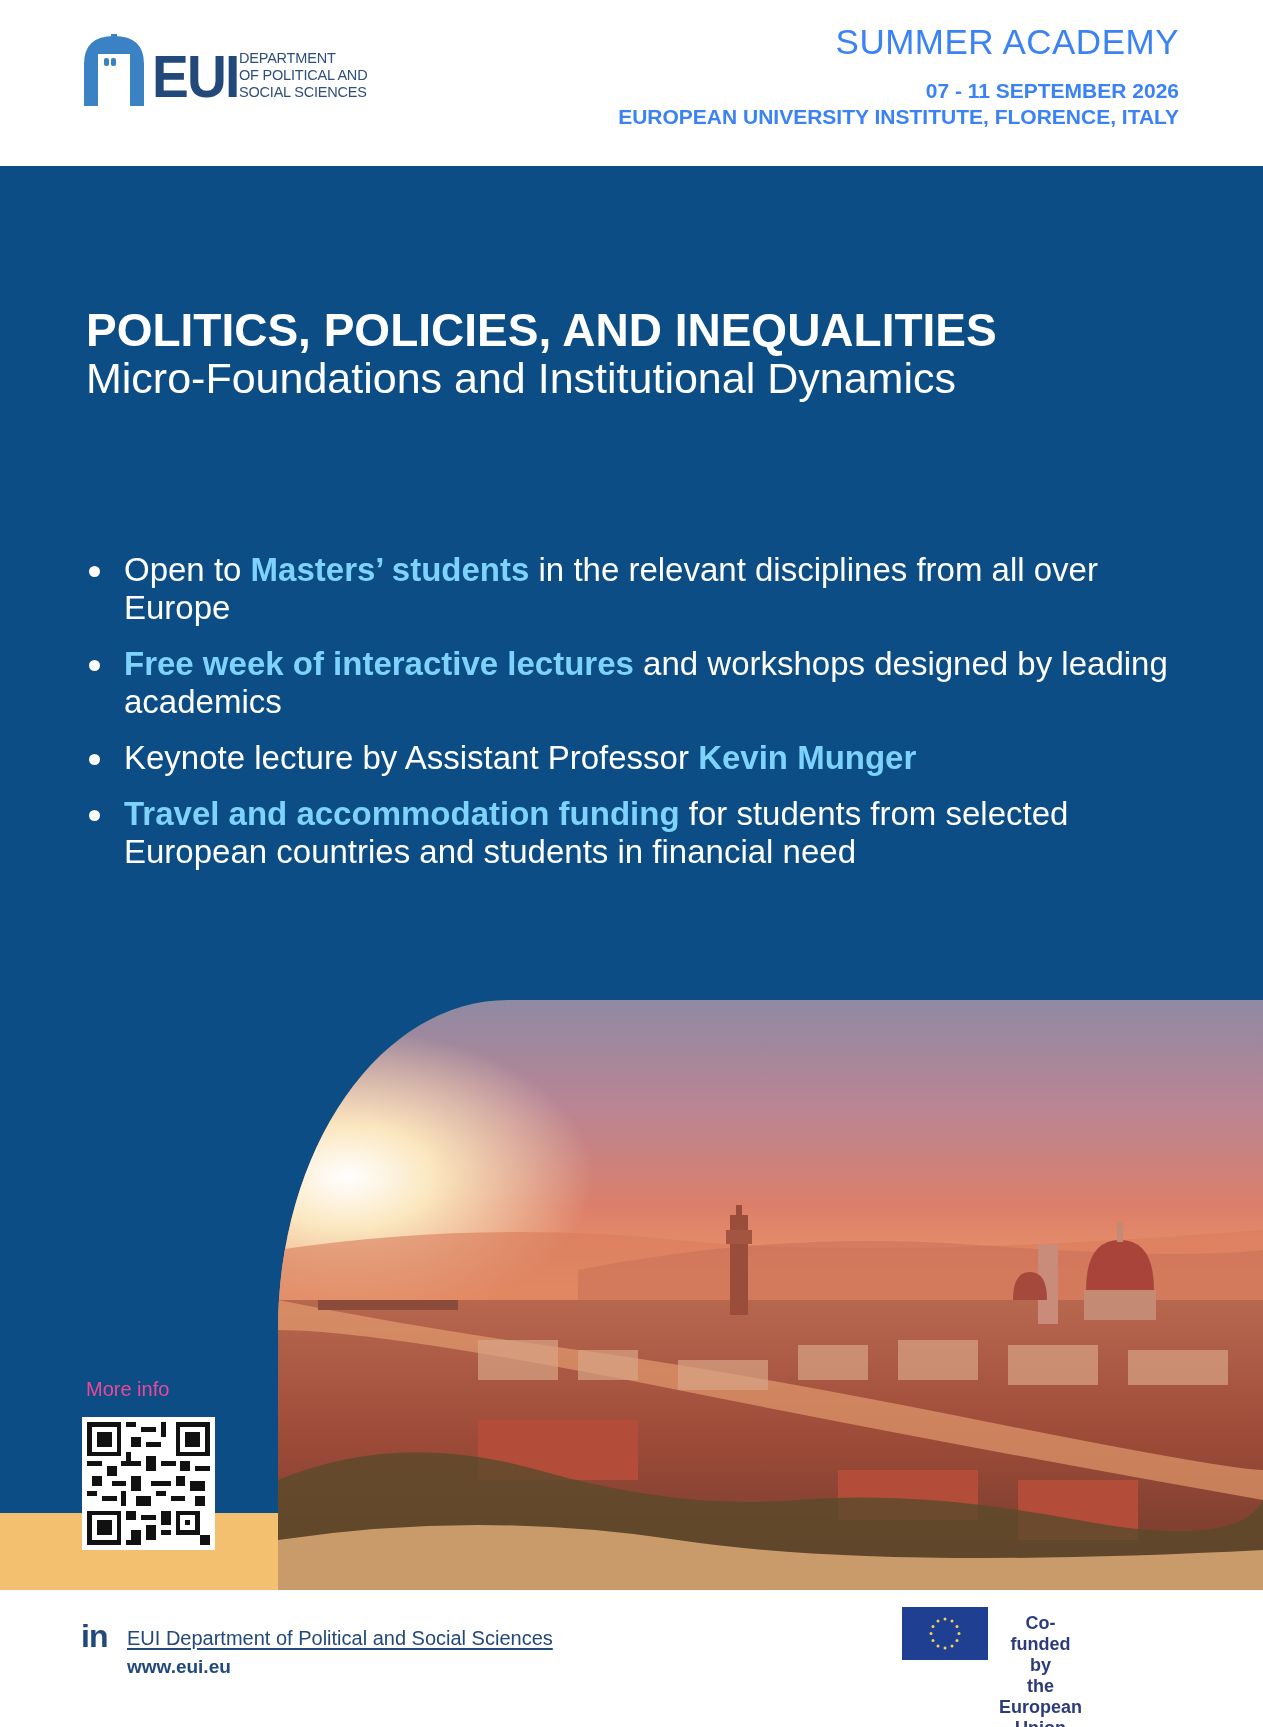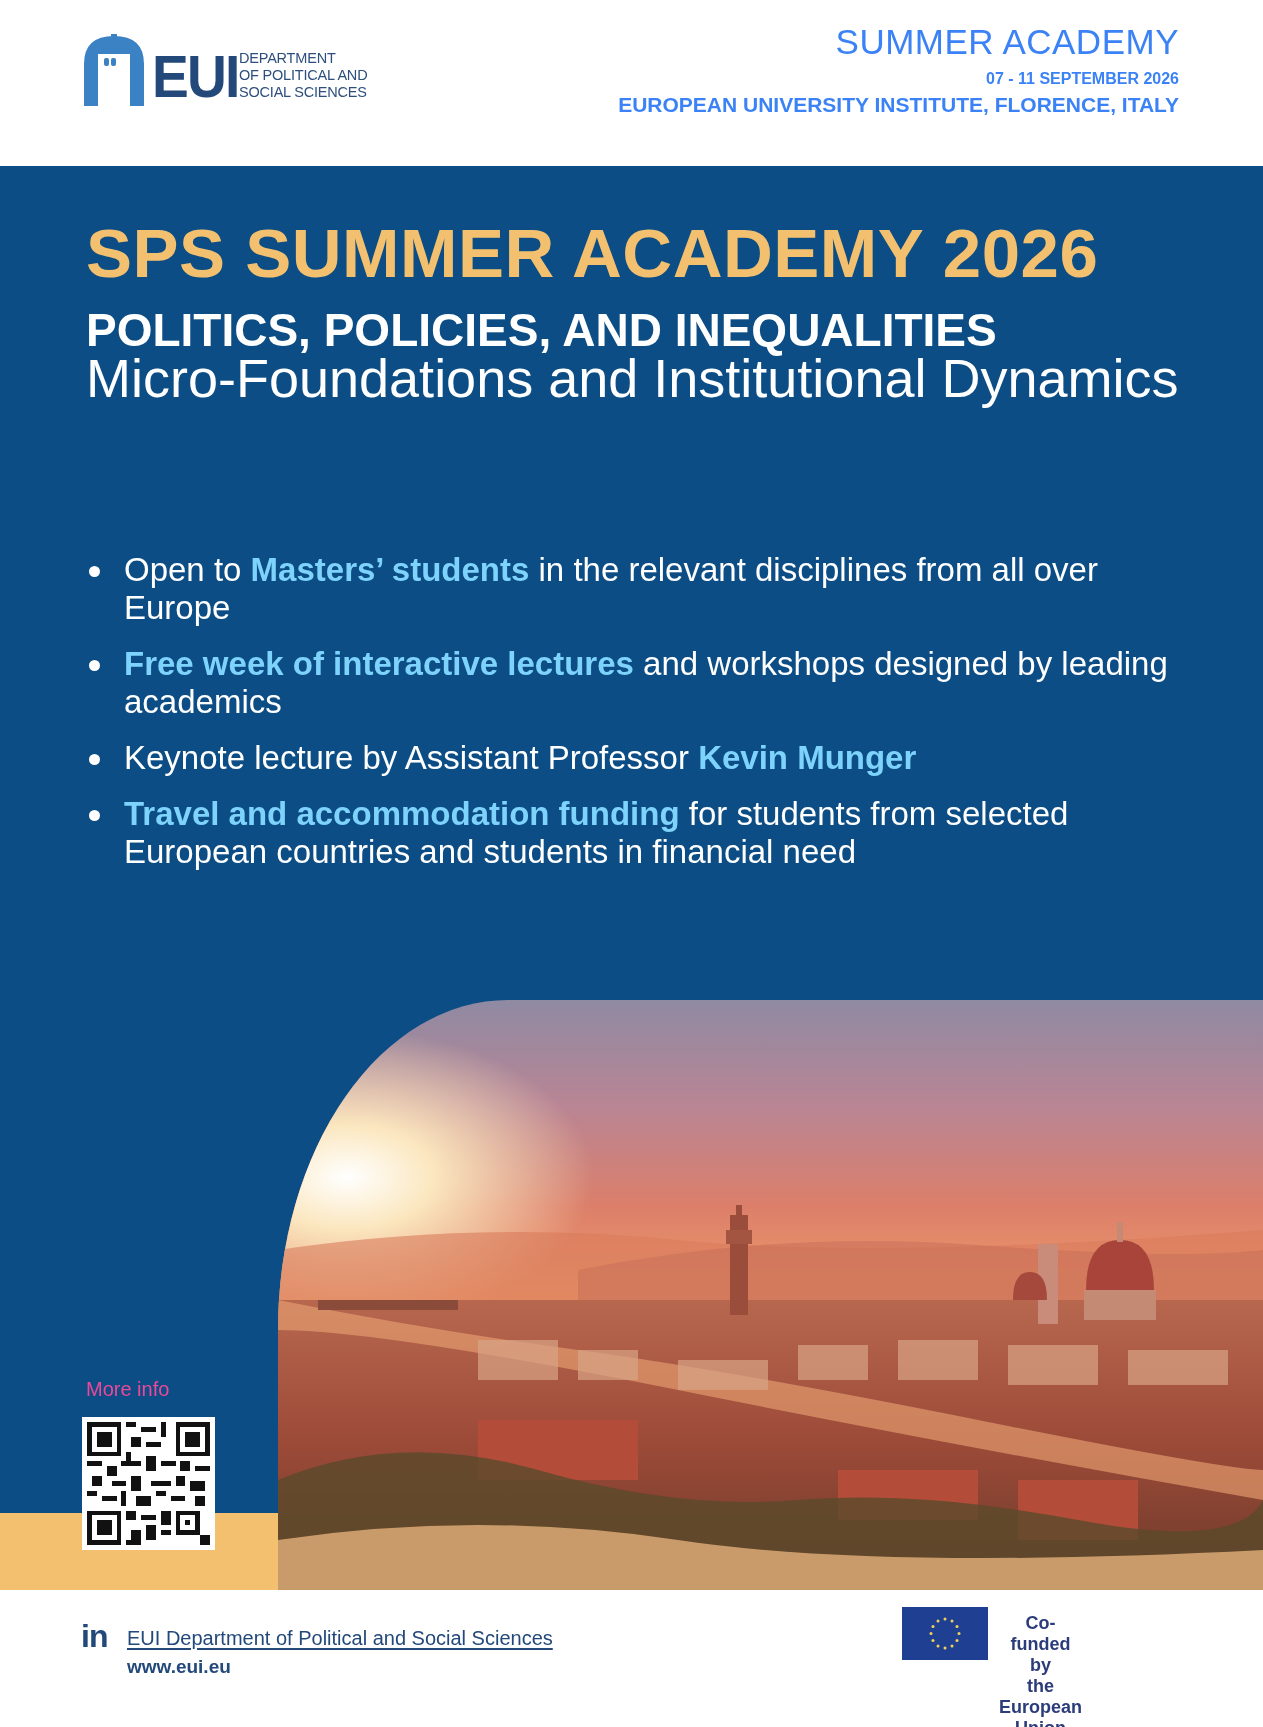--- a/index.html
+++ b/index.html
@@ -11,28 +11,28 @@
   .logo { position: absolute; left: 84px; top: 34px; height: 72px; display: flex; align-items: flex-start; }
   .logo-arch { width: 60px; height: 72px; }
   .logo-eui { margin-left: 8px; margin-top: 14px; font-family: "Liberation Sans", sans-serif; font-weight: 700;
               font-size: 60px; line-height: 58px; color: #23497a; letter-spacing: -2px; transform: scaleX(0.92); transform-origin: left; }
   .logo-dept { position: absolute; left: 155px; top: 16px; width: 170px; font-size: 14.5px; line-height: 17px; color: #2e4f7e;
                text-transform: uppercase; letter-spacing: -0.2px; }
   .logo-dept span { display: block; }
 
   .header-right { position: absolute; right: 84px; top: 22px; text-align: right; color: #3b82f6; }
   .header-right .ha-title { font-size: 35px; font-weight: 400; line-height: 40px; letter-spacing: 0.5px; }
-  .header-right .ha-dates { font-size: 16px; font-weight: 700; line-height: 26px; margin-top: 4px; }
+  .header-right .ha-dates { font-size: 21px; font-weight: 700; line-height: 26px; margin-top: 16px; }
   .header-right .ha-place { font-size: 21px; font-weight: 700; line-height: 26px; }
 
   
   .main { position: absolute; left: 0; top: 166px; width: 1263px; height: 1347px; background: #0b4d84; }
   .title { position: absolute; left: 86px; top: 48px; font-size: 69px; font-weight: 700; color: #f2c06e; letter-spacing: 0.5px; line-height: 80px; white-space: nowrap; }
   .subtitle { position: absolute; left: 86px; top: 138px; font-size: 46px; font-weight: 700; color: #ffffff; line-height: 52px; white-space: nowrap; }
-  .subtitle2 { position: absolute; left: 86px; top: 188px; font-size: 54px; font-weight: 400; color: #ffffff; line-height: 48px; white-space: nowrap; }
+  .subtitle2 { position: absolute; left: 86px; top: 188px; font-size: 43px; font-weight: 400; color: #ffffff; line-height: 48px; white-space: nowrap; }
 
   .bullets { position: absolute; left: 86px; top: 385px; width: 1100px; list-style: none; }
   .bullets li { position: relative; padding-left: 38px; font-size: 33px; line-height: 38px; color: #ffffff; margin-bottom: 18px; }
   .bullets li .dot { position: absolute; left: 3px; top: 15px; width: 11px; height: 11px; border-radius: 50%; background: #ffffff; }
   .hl { color: #7dd3fc; font-weight: bold; }
 
   
   .photo { position: absolute; left: 278px; top: 1000px; width: 985px; height: 590px; border-top-left-radius: 230px 330px; overflow: hidden; }
   .photo svg { display: block; }
 
@@ -72,21 +72,20 @@
   </div>
 
   <div class="header-right">
     <div class="ha-title">SUMMER ACADEMY</div>
     <div class="ha-dates">07 - 11 SEPTEMBER 2026</div>
     <div class="ha-place">EUROPEAN UNIVERSITY INSTITUTE, FLORENCE, ITALY</div>
   </div>
 </div>
 
 <div class="main">
-  <div class="title">SPS SUMMER ACADEMY 2026</div>
   <div class="subtitle">POLITICS, POLICIES, AND INEQUALITIES</div>
   <div class="subtitle2">Micro-Foundations and Institutional Dynamics</div>
 
   <ul class="bullets">
     <li><span class="dot"></span><span>Open to </span><span class="hl">Masters’ students</span><span> in the relevant disciplines from all over Europe</span></li>
     <li><span class="dot"></span><span class="hl">Free week of interactive lectures</span><span> and workshops designed by leading academics</span></li>
     <li><span class="dot"></span><span>Keynote lecture by Assistant Professor </span><span class="hl">Kevin Munger</span></li>
     <li><span class="dot"></span><span class="hl">Travel and accommodation funding</span><span> for students from selected European countries and students in financial need</span></li>
   </ul>
 </div>

